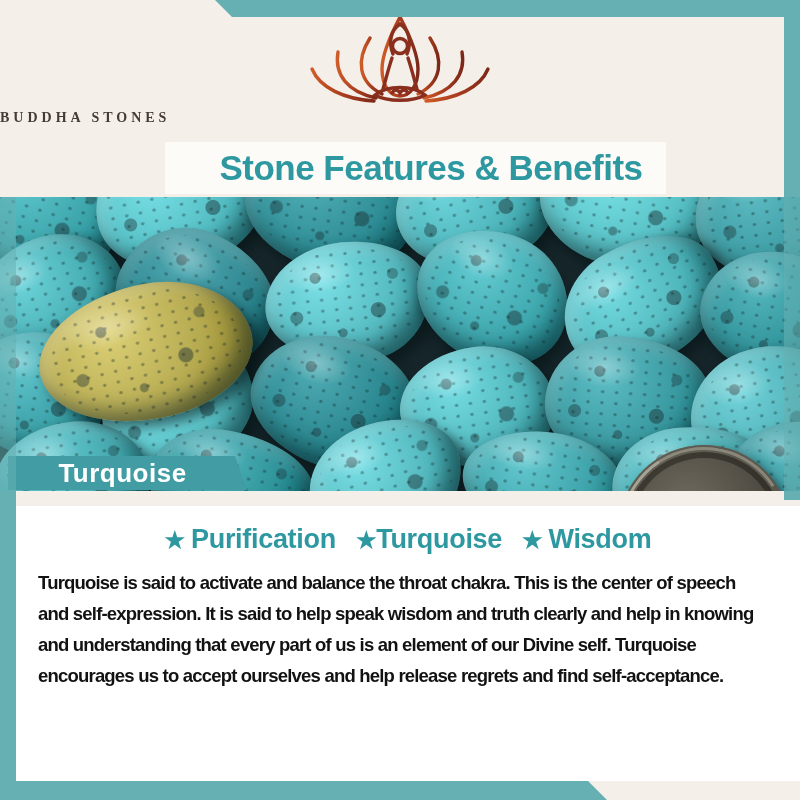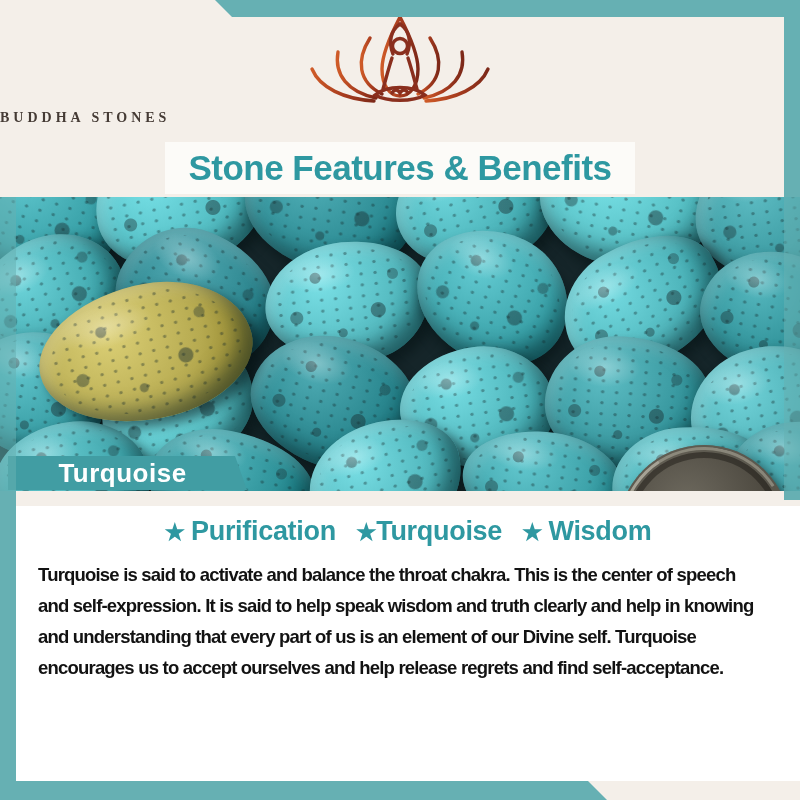--- a/index.html
+++ b/index.html
@@ -19,21 +19,21 @@
   .strip-right-top{left:784px;top:17px;width:16px;height:180px;background:#66b0b3;}
   .strip-right-photo{left:784px;top:197px;width:16px;height:294px;background:rgba(102,176,179,.55);}
   .strip-right-stub{left:784px;top:491px;width:16px;height:9px;background:#66b0b3;}
   
   .masthead{position:absolute;left:0;top:12px;width:800px;text-align:left;z-index:2;}
   .logo{display:block;margin:0 auto;}
   .brand{margin-top:2px;font-family:"Liberation Serif",serif;font-size:14px;
     letter-spacing:4px;color:#453b35;font-weight:600;}
   
   .titlebox{position:absolute;left:165px;top:142px;width:470px;height:52px;
-    background:#fcfbf8;z-index:2;display:flex;align-items:center;justify-content:center;}
+    background:#fcfbf8;z-index:2;display:flex;align-items:center;justify-content:center;padding-left:31px;}
   .titlebox h1{margin:0;font-size:35px;font-weight:bold;letter-spacing:-0.5px;color:#2e98a1;}
   
   .photo{position:absolute;left:0;top:197px;width:800px;height:294px;background:#16262a;
     overflow:hidden;z-index:1;}
   .stone{position:absolute;
     box-shadow:6px 8px 12px rgba(5,18,20,.55),
       inset -10px -12px 20px rgba(8,30,34,.5),
       inset 8px 10px 16px rgba(255,255,255,.18);}
   .stone::before{content:"";position:absolute;inset:5%;border-radius:inherit;
     background-image:
@@ -57,21 +57,21 @@
   
   .ribbon{position:absolute;left:8px;top:456px;width:239px;height:34px;background:#419da3;
     clip-path:polygon(0 0,95% 0,100% 100%,0 100%);z-index:4;
     display:flex;align-items:center;justify-content:center;}
   .ribbon span{color:#ffffff;font-size:26px;font-weight:bold;letter-spacing:.5px;
     padding-right:10px;}
   
   .panel{position:absolute;left:16px;top:506px;width:784px;height:275px;background:#ffffff;
     z-index:3;}
   .benefits{display:flex;justify-content:center;align-items:baseline;gap:20px;
-    margin-top:10px;color:#2e98a1;font-weight:bold;}
+    margin-top:18px;color:#2e98a1;font-weight:bold;}
   .benefit{font-size:27px;letter-spacing:-0.3px;white-space:pre;}
   .benefit .star{font-size:23px;}
   .desc{margin:12px 36px 0 22px;color:#121212;font-size:18.5px;font-weight:bold;
     letter-spacing:-0.8px;line-height:31px;text-align:left;}
 </style>
 </head>
 <body>
 
 <div class="canvas">
 

